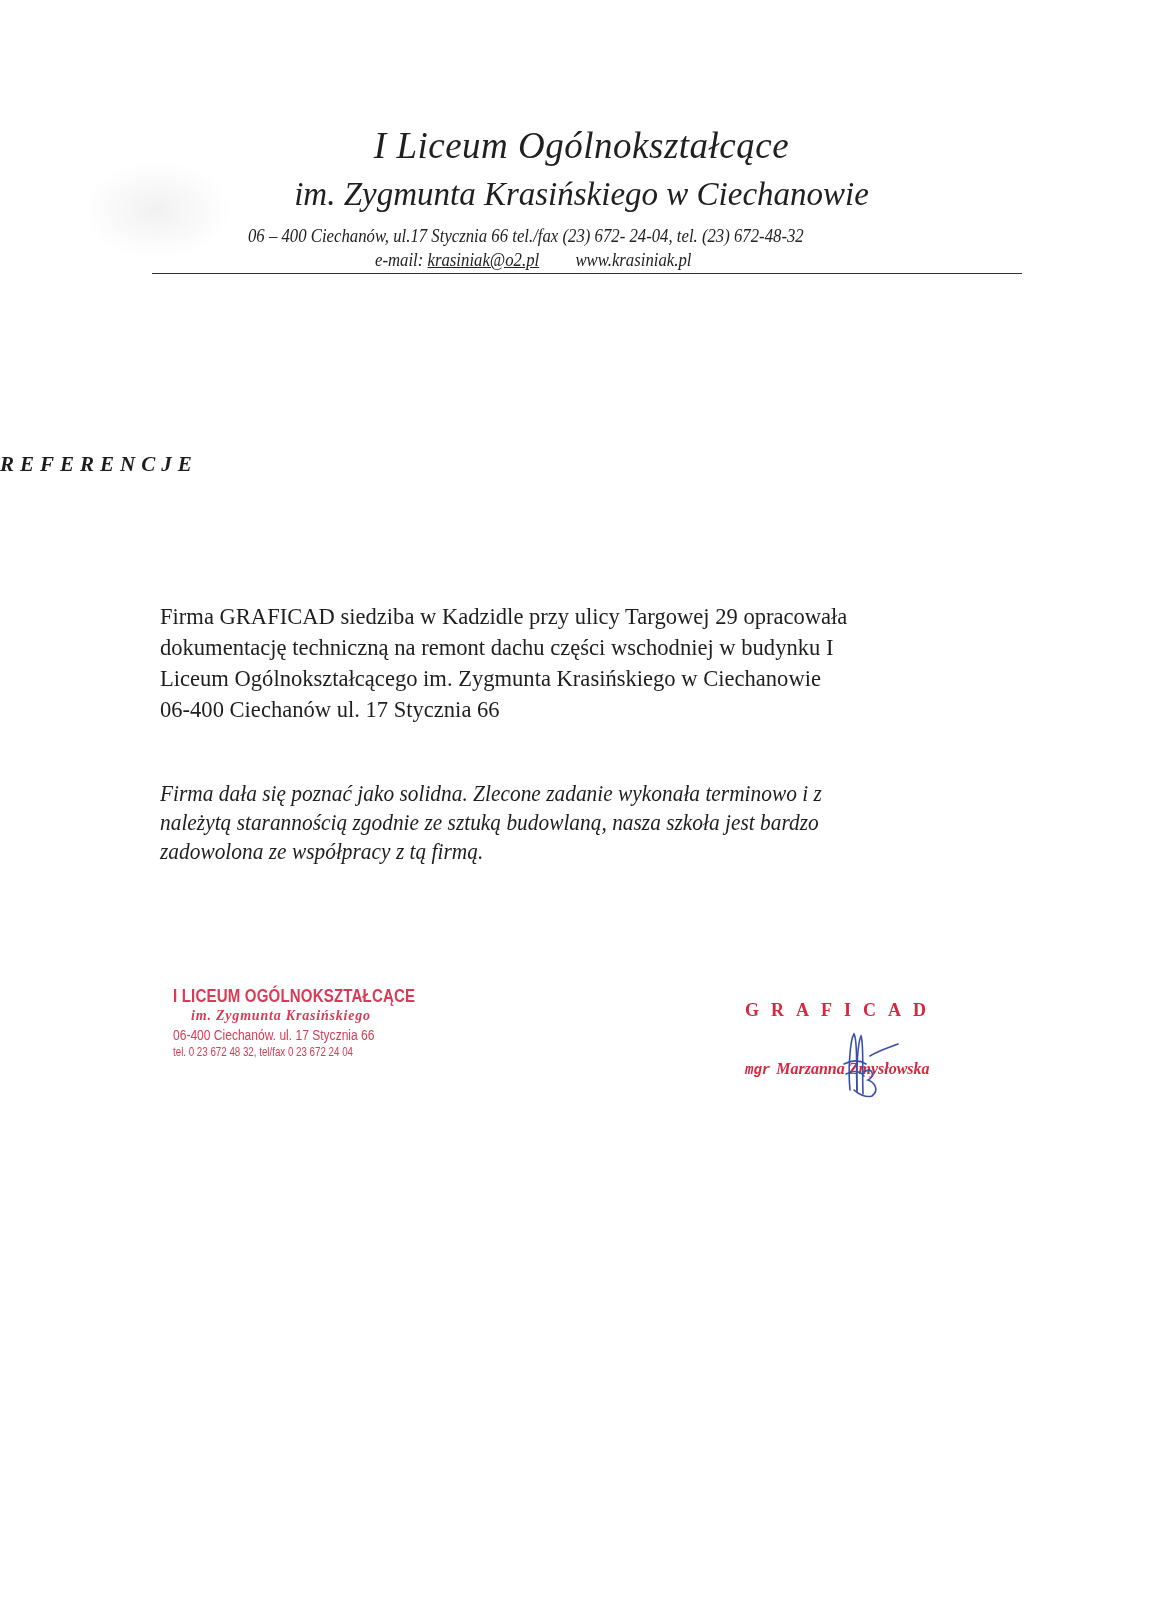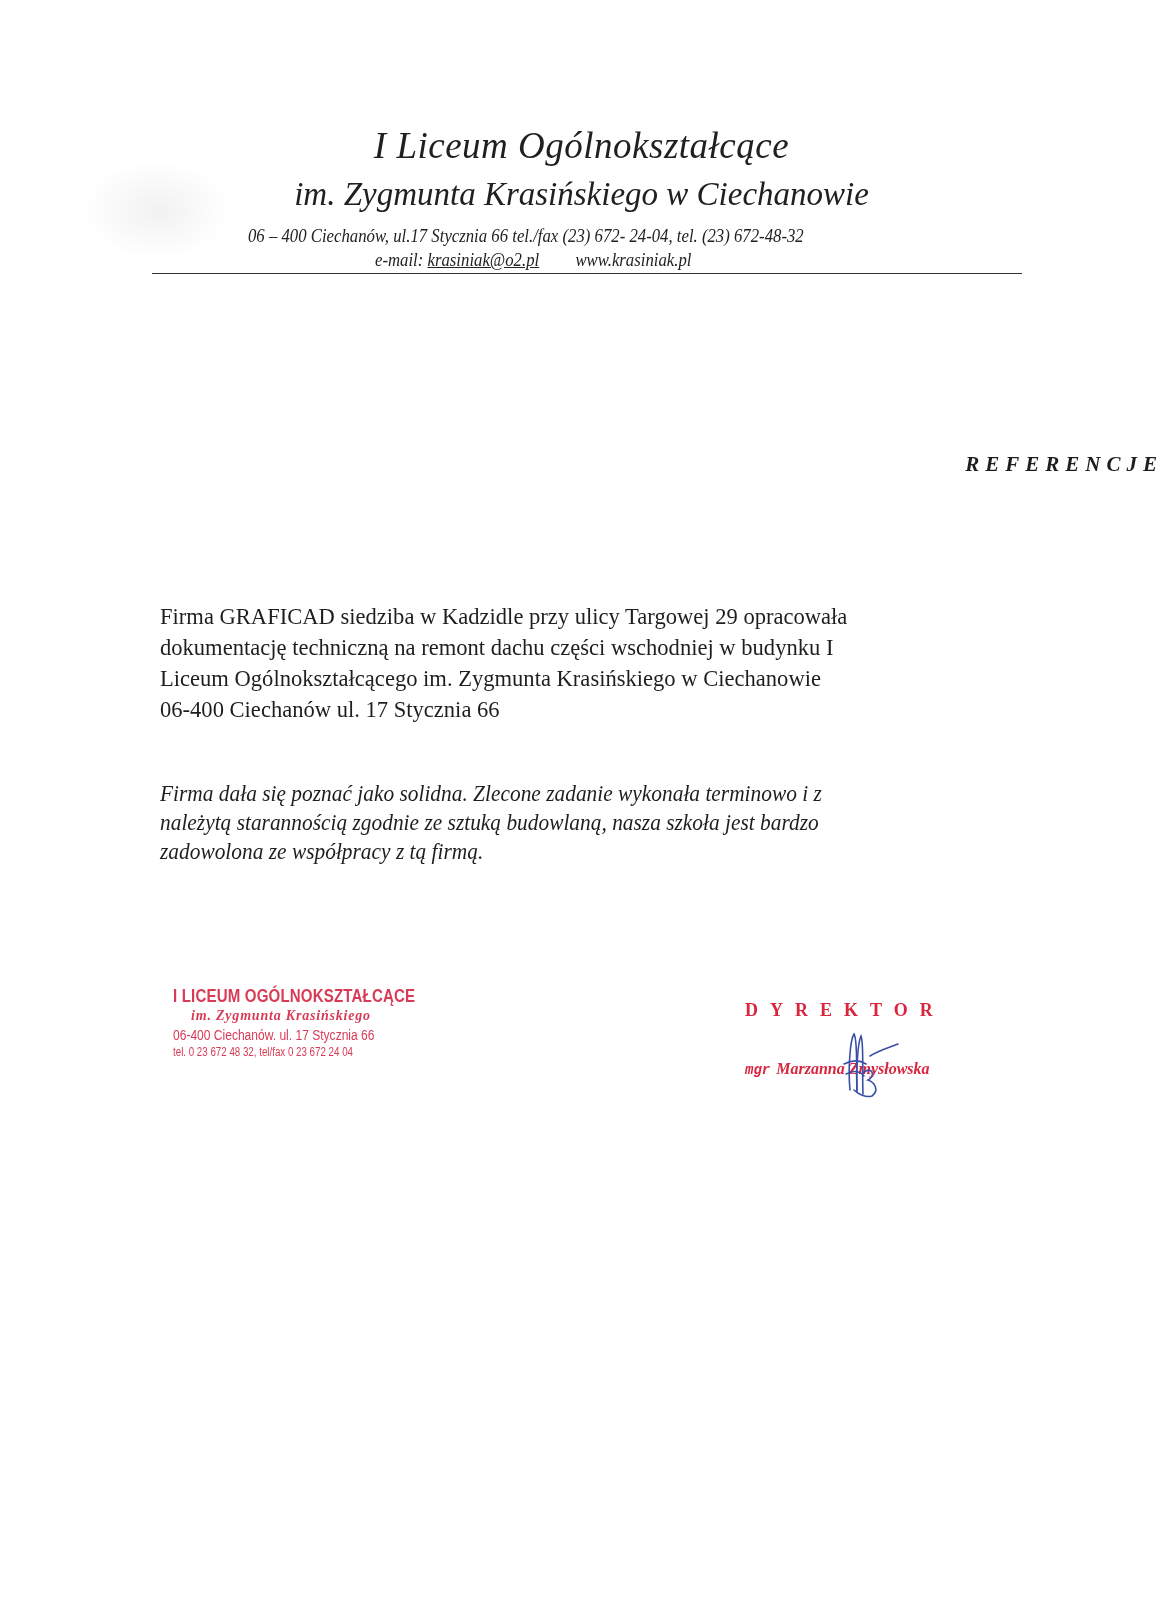--- a/index.html
+++ b/index.html
@@ -33,21 +33,21 @@
       transform: scaleX(0.93); transform-origin: left top; white-space: nowrap; color: #222;
     }
     .hdr-contact .mail { text-decoration: underline; }
     .hdr-contact .gap { display: inline-block; width: 30px; }
     .hdr-rule {
       position: absolute; left: 152px; top: 273px; width: 870px; height: 0;
       border-top: 1.5px solid #333;
     }
     .doc-title {
       position: absolute; left: 0; width: 1163px; top: 452px;
-      text-align: right; font-style: italic; font-weight: bold; font-size: 21px;
+      text-align: left; font-style: italic; font-weight: bold; font-size: 21px;
       letter-spacing: 6px; color: #1e1e1e;
     }
     .para1 {
       position: absolute; left: 160px; top: 601px; width: 820px;
       font-size: 23.5px; line-height: 31px; color: #1e1e1e;
       transform: scaleX(0.96); transform-origin: left top;
     }
     .para1 div { white-space: nowrap; }
     .para2 {
       position: absolute; left: 160px; top: 779px; width: 830px;
@@ -121,21 +121,21 @@
 </div>
 
 <div class="stamp-school">
   <div class="s1">I LICEUM OGÓLNOKSZTAŁCĄCE</div>
   <div class="s2">im. Zygmunta Krasińskiego</div>
   <div class="s3">06-400 Ciechanów. ul. 17 Stycznia 66</div>
   <div class="s4">tel. 0 23 672 48 32, tel/fax 0 23 672 24 04</div>
 </div>
 
 <div class="stamp-dir">
-  <div class="d1">DYREKTOR</div>
+  <div class="d1">GRAFICAD</div>
   <div class="d2">
     <span class="mgr">mgr</span><span>Marzanna Zmysłowska</span>
   </div>
 </div>
 
 <svg class="signature" viewBox="0 0 80 80">
   <g fill="none" stroke="#3b4fa8" stroke-width="1.6" stroke-linecap="round">
     <path d="M20 70 C18 50, 20 20, 24 14 C28 20, 26 50, 27 72"></path>
     <path d="M27 70 C26 48, 28 22, 31 16 C34 24, 32 50, 33 74"></path>
     <path d="M14 44 C22 40, 30 40, 36 44"></path>

